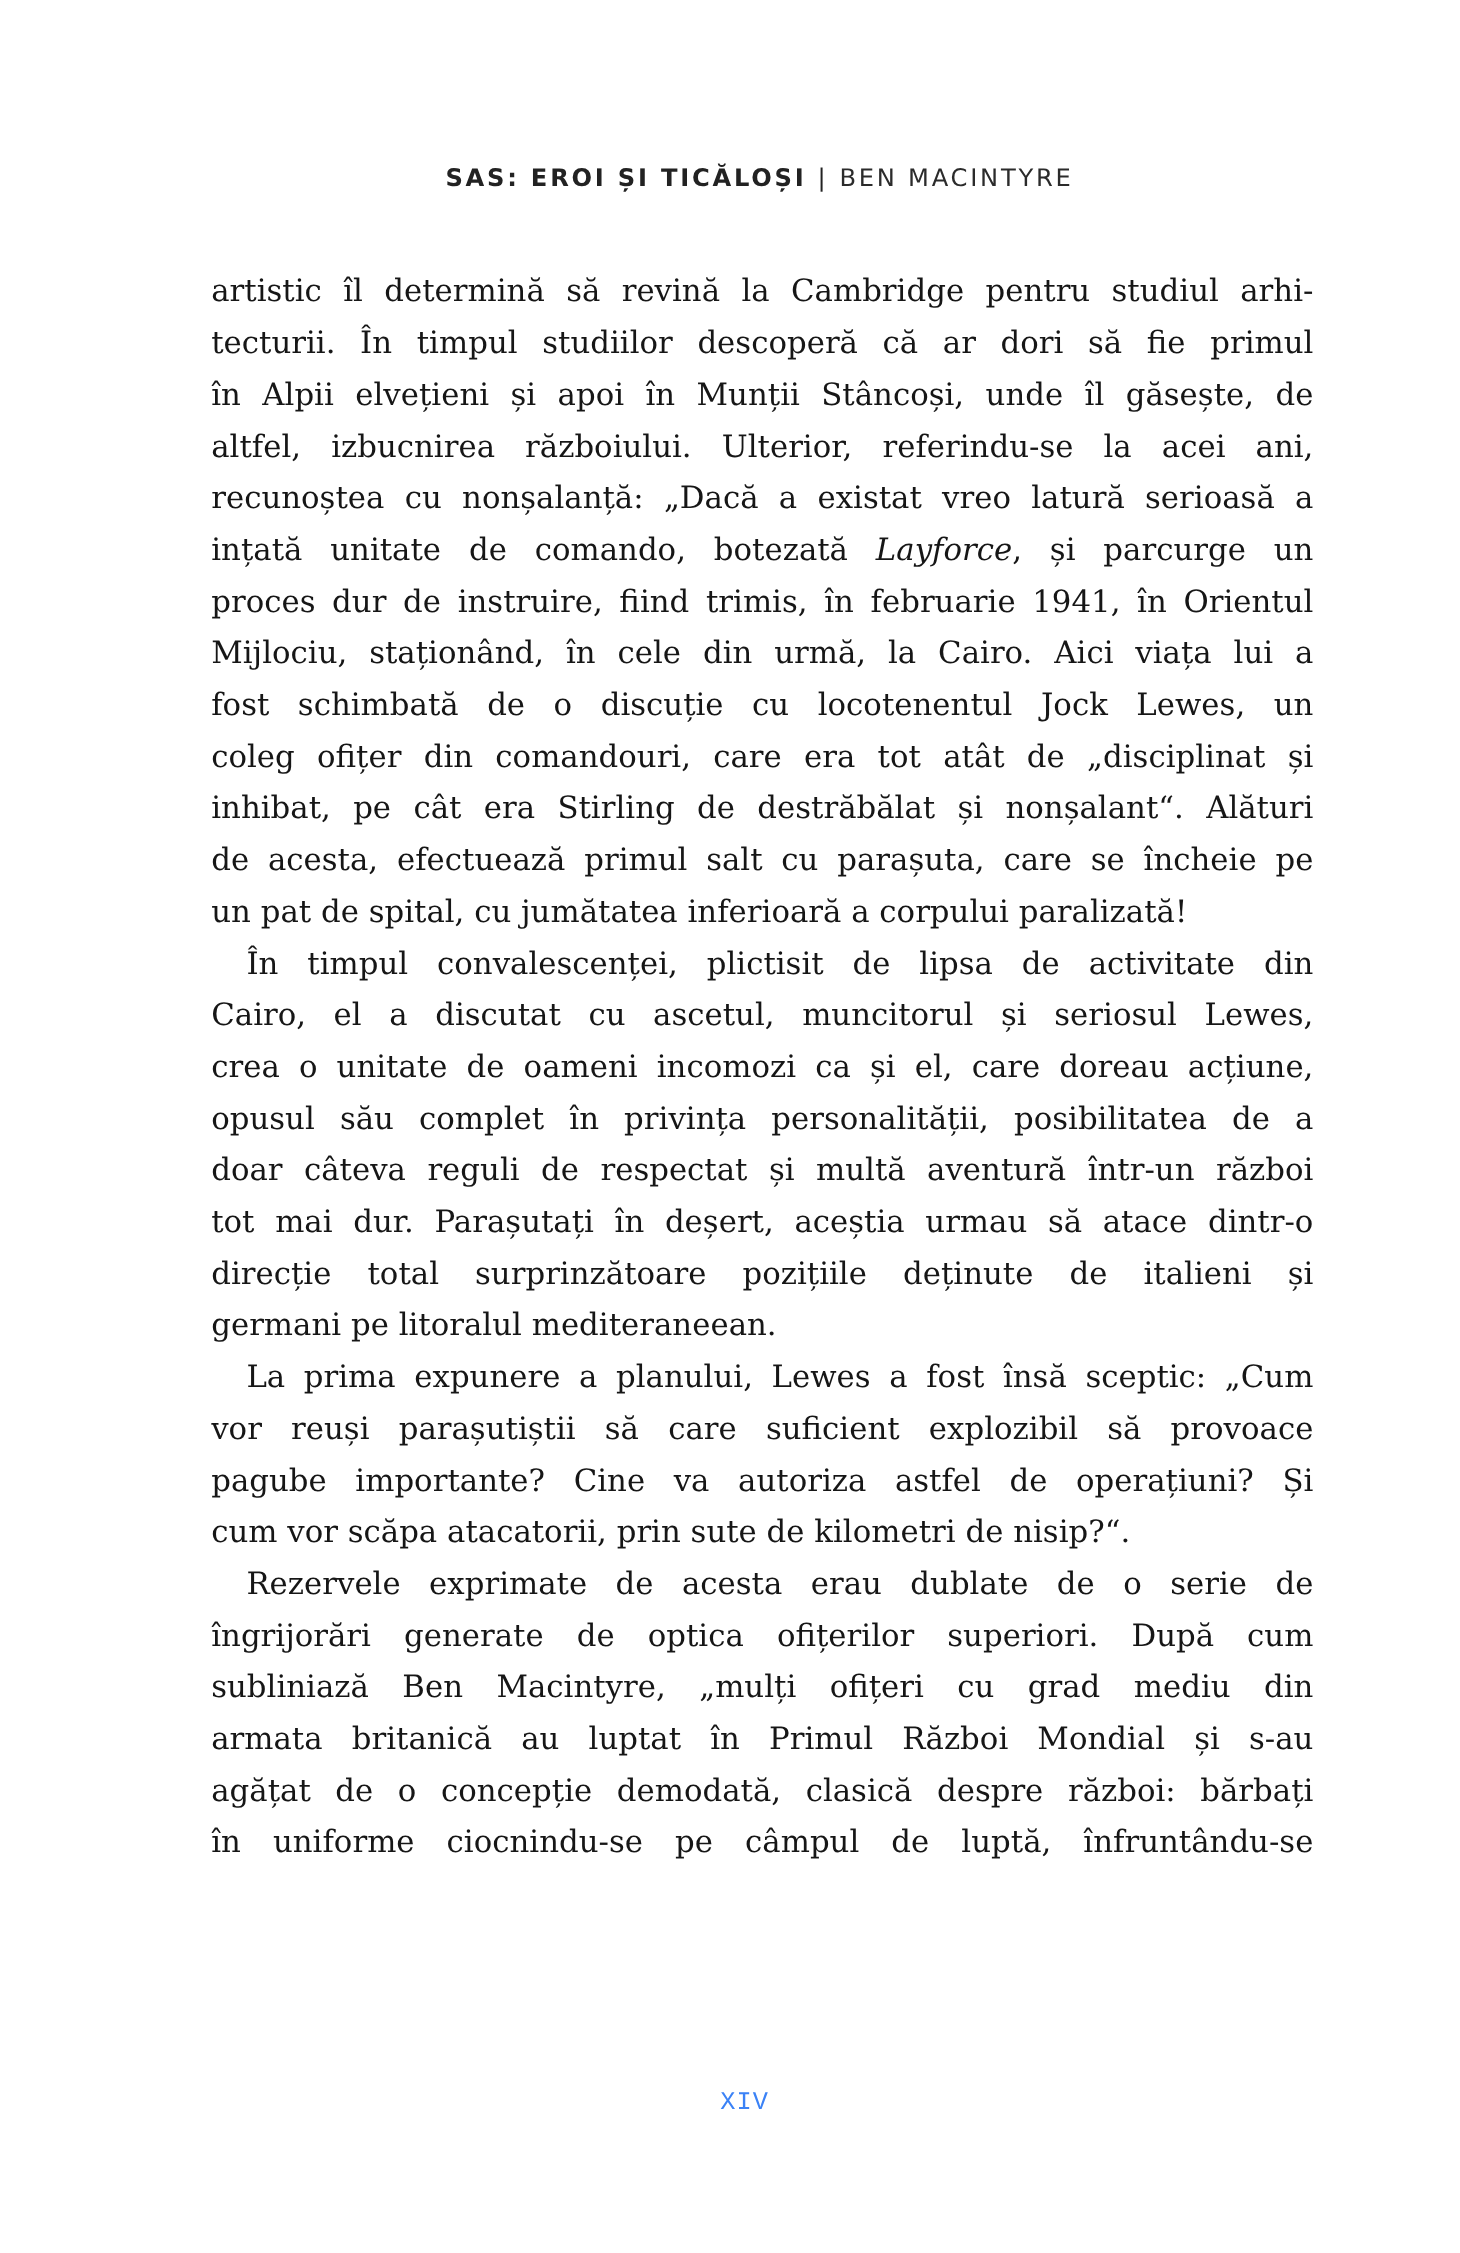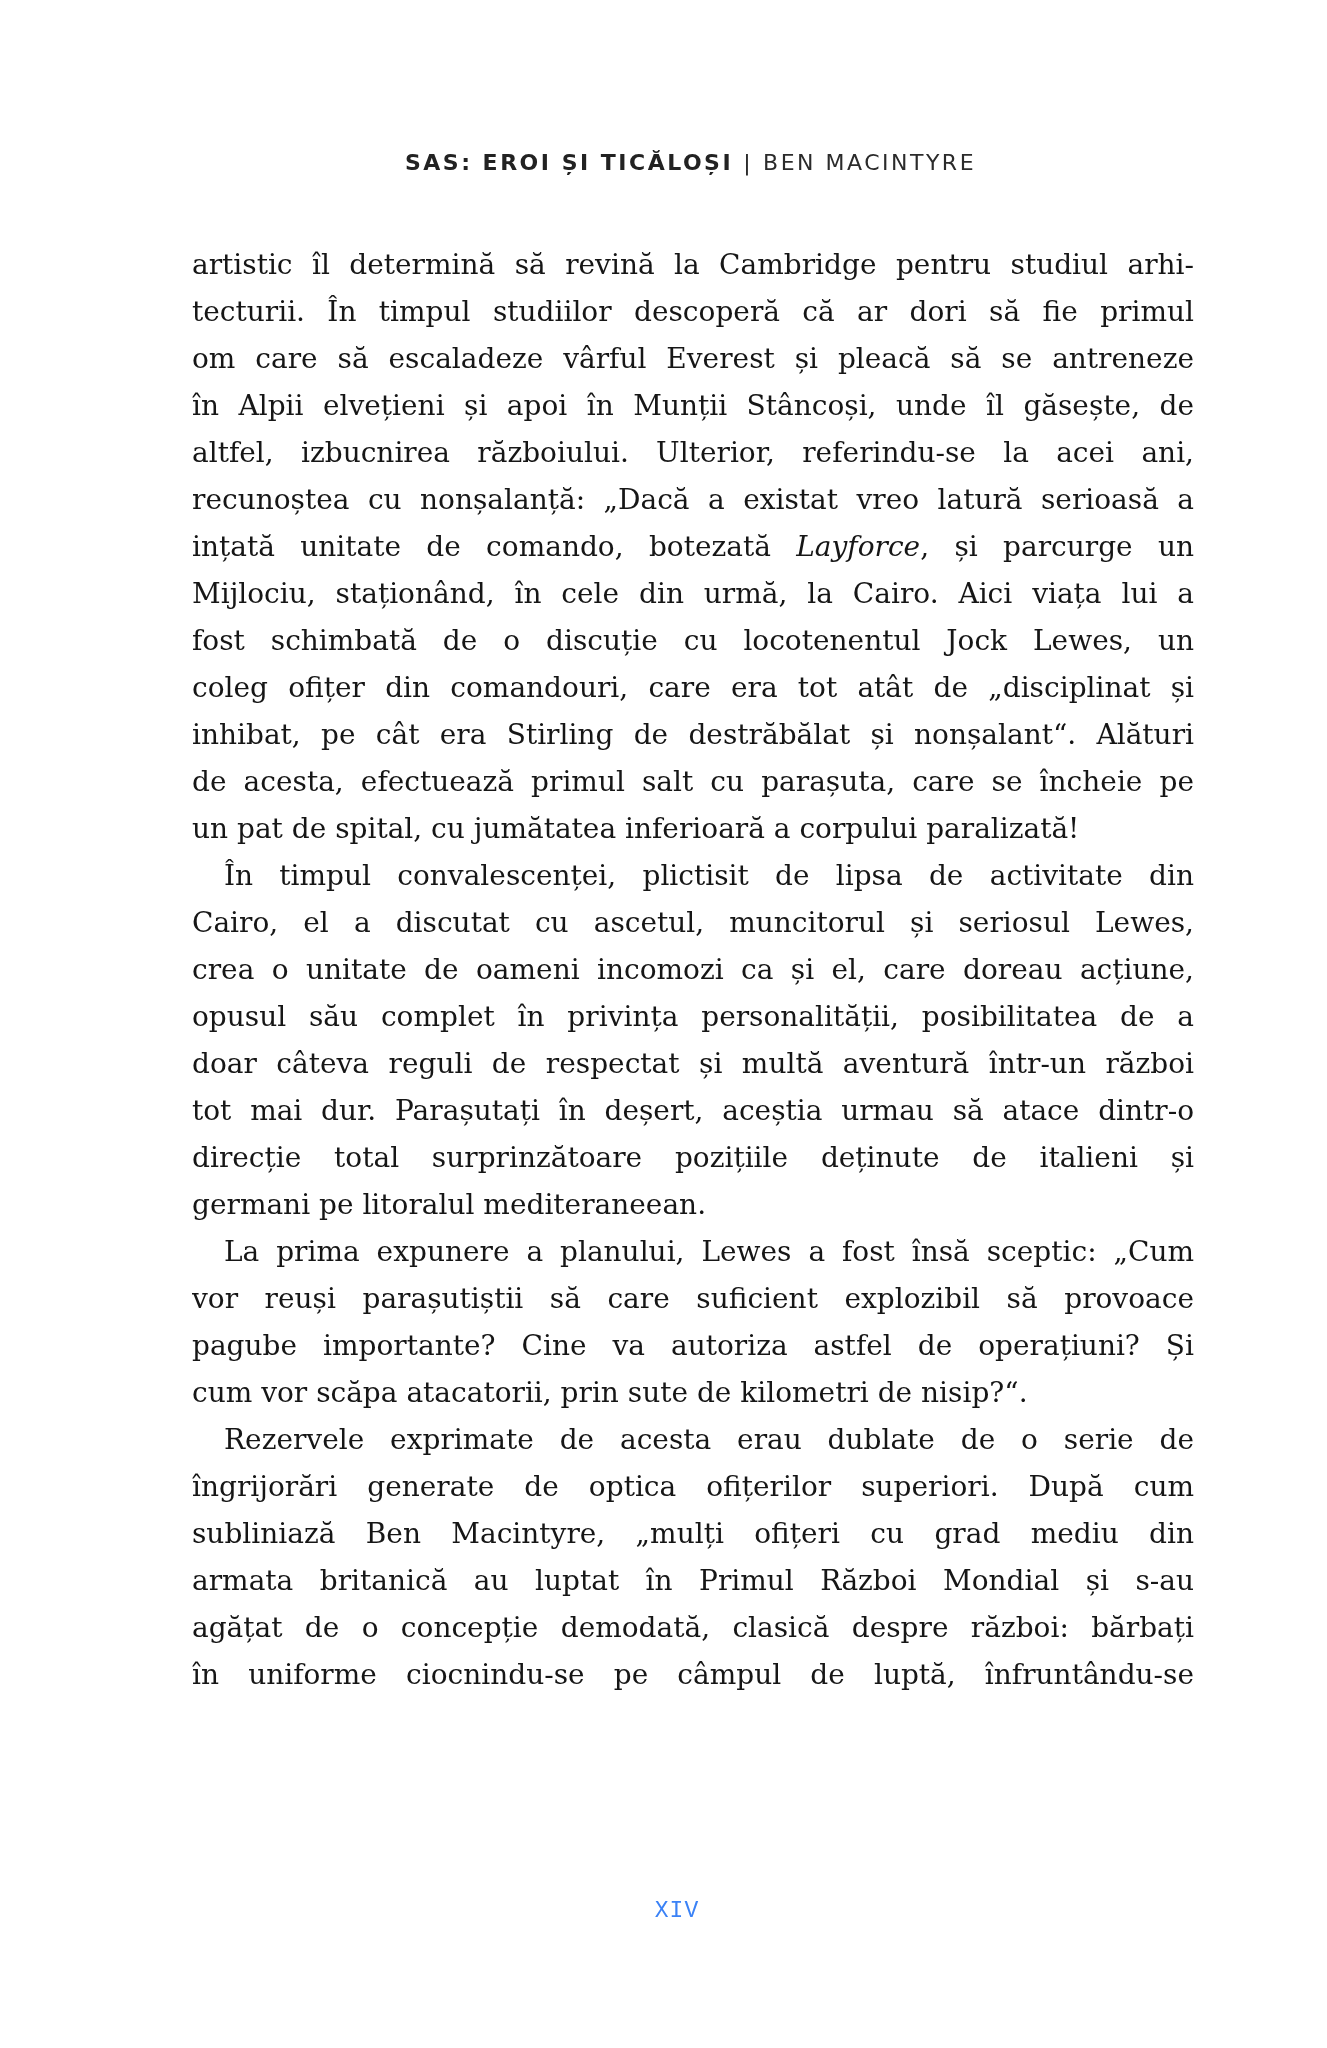--- a/index.html
+++ b/index.html
@@ -65,27 +65,27 @@
 <div class="page">
 
   <div class="running-header">
     <span class="book-title">SAS: EROI ȘI TICĂLOȘI</span><span class="sep">|</span><span class="author">BEN MACINTYRE</span>
   </div>
 
   <div class="body-text">
       <div class="paragraph">
         <div class="line">artistic îl determină să revină la Cambridge pentru studiul arhi-</div>
         <div class="line">tecturii. În timpul studiilor descoperă că ar dori să fie primul</div>
-        <div class="line">om care să escaladeze vârful Everest și pleacă să se antreneze</div>
         <div class="line">în Alpii elvețieni și apoi în Munții Stâncoși, unde îl găsește, de</div>
         <div class="line">altfel, izbucnirea războiului. Ulterior, referindu-se la acei ani,</div>
         <div class="line">recunoștea cu nonșalanță: „Dacă a existat vreo latură serioasă a</div>
       </div>
       <div class="paragraph">
         <div class="line">ințată unitate de comando, botezată <i>Layforce</i>, și parcurge un</div>
+        <div class="line">proces dur de instruire, fiind trimis, în februarie 1941, în Orientul</div>
         <div class="line">Mijlociu, staționând, în cele din urmă, la Cairo. Aici viața lui a</div>
         <div class="line">fost schimbată de o discuție cu locotenentul Jock Lewes, un</div>
         <div class="line">coleg ofițer din comandouri, care era tot atât de „disciplinat și</div>
         <div class="line">inhibat, pe cât era Stirling de destrăbălat și nonșalant“. Alături</div>
         <div class="line">de acesta, efectuează primul salt cu parașuta, care se încheie pe</div>
         <div class="line last">un pat de spital, cu jumătatea inferioară a corpului paralizată!</div>
       </div>
       <div class="paragraph">
         <div class="line indent">În timpul convalescenței, plictisit de lipsa de activitate din</div>
         <div class="line">Cairo, el a discutat cu ascetul, muncitorul și seriosul Lewes,</div>

